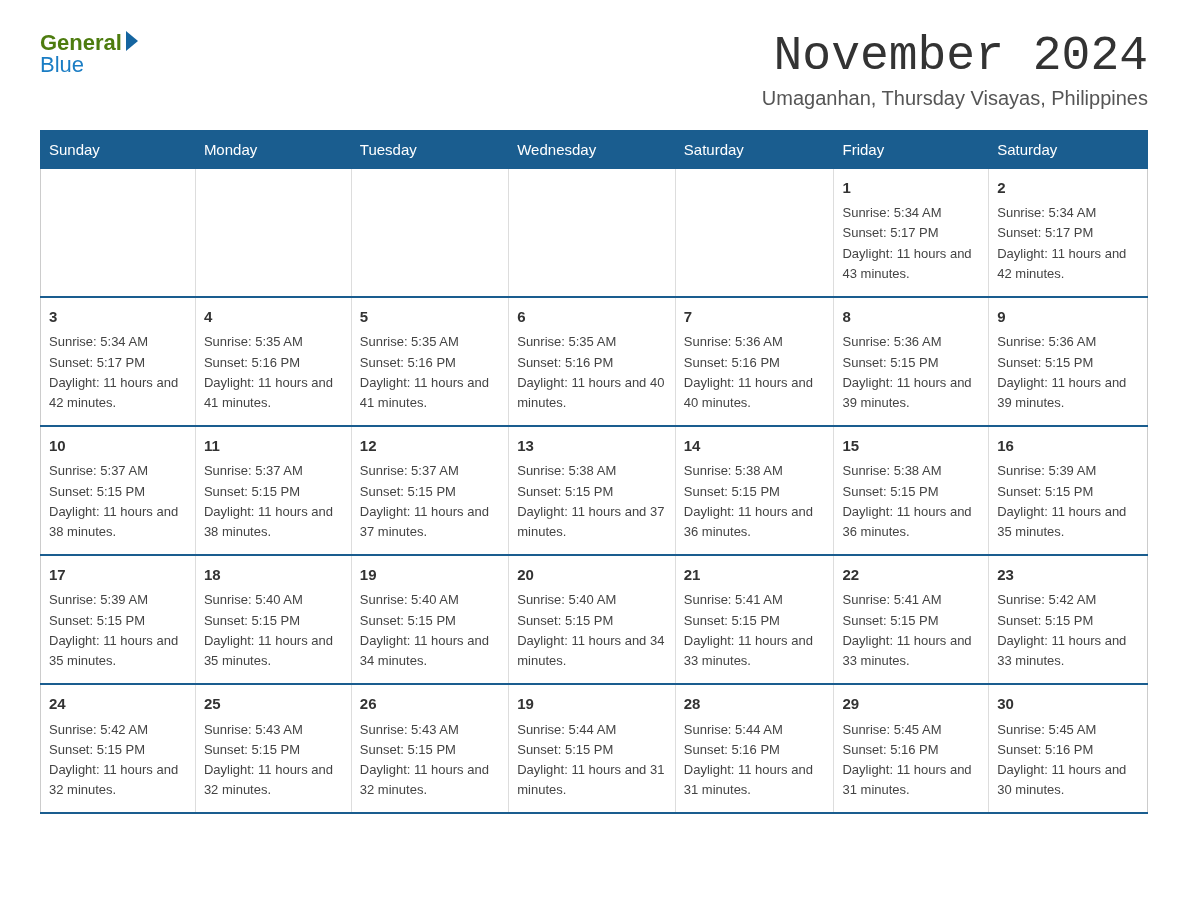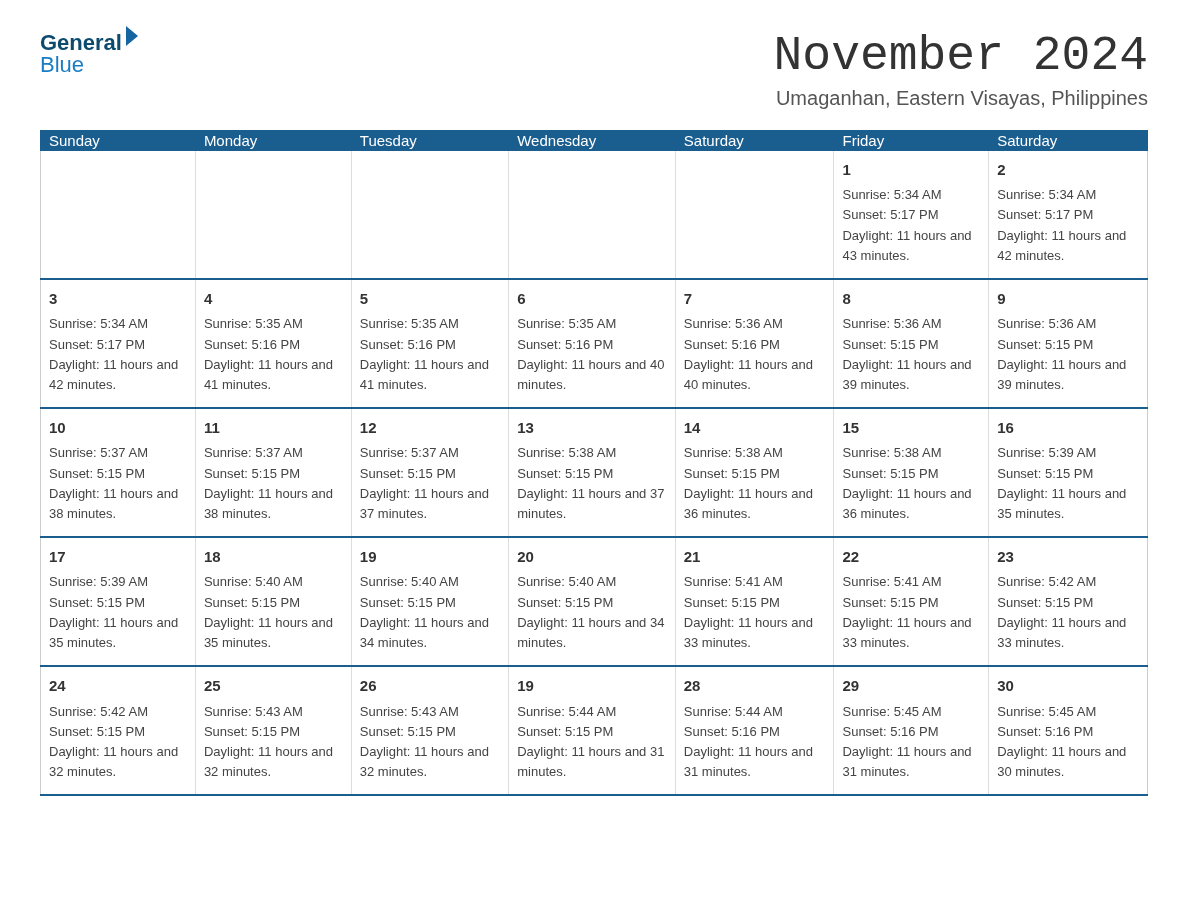--- a/index.html
+++ b/index.html
@@ -16,23 +16,23 @@
       margin-bottom: 20px;
     }
     .logo {
       display: flex;
       flex-direction: column;
       align-items: flex-start;
     }
     .logo-general {
       font-size: 22px;
       font-weight: bold;
-      color: #0c4a6e;
+      color: #4d7c0f;
       display: flex;
-      align-items: flex-start;
+      align-items: center;
     }
     .logo-arrow {
       width: 0;
       height: 0;
       border-left: 12px solid #1565a0;
       border-top: 10px solid transparent;
       border-bottom: 10px solid transparent;
       display: inline-block;
       margin-left: 4px;
       margin-top: -4px;
@@ -60,21 +60,21 @@
       margin-top: 4px;
     }
     .calendar {
       width: 100%;
       border-collapse: collapse;
       border: 1px solid #ccc;
     }
     .calendar thead tr th {
       background-color: #1a5d8f;
       color: #fff;
-      padding: 1px 8px;
+      padding: 10px 8px;
       font-size: 15px;
       font-weight: normal;
       text-align: left;
       border: 1px solid #1a5d8f;
     }
     .calendar tbody tr {
       border-bottom: 2px solid #1a5d8f;
     }
     .calendar tbody tr td {
       vertical-align: top;
@@ -110,21 +110,21 @@
 <div class="header">
   <div class="logo">
     <div class="logo-general">
       <span>General</span>
       <span class="logo-arrow"></span>
     </div>
     <div class="logo-blue">Blue</div>
   </div>
   <div class="title-block">
     <h1>November 2024</h1>
-    <h2>Umaganhan, Eastern Visayas, Philippines</h2>
+    <h2>Umaganhan, Thursday Visayas, Philippines</h2>
   </div>
 </div>
 
 <table class="calendar">
   <thead>
     <tr>
       <th>Sunday</th>
       <th>Monday</th>
       <th>Tuesday</th>
       <th>Wednesday</th>

